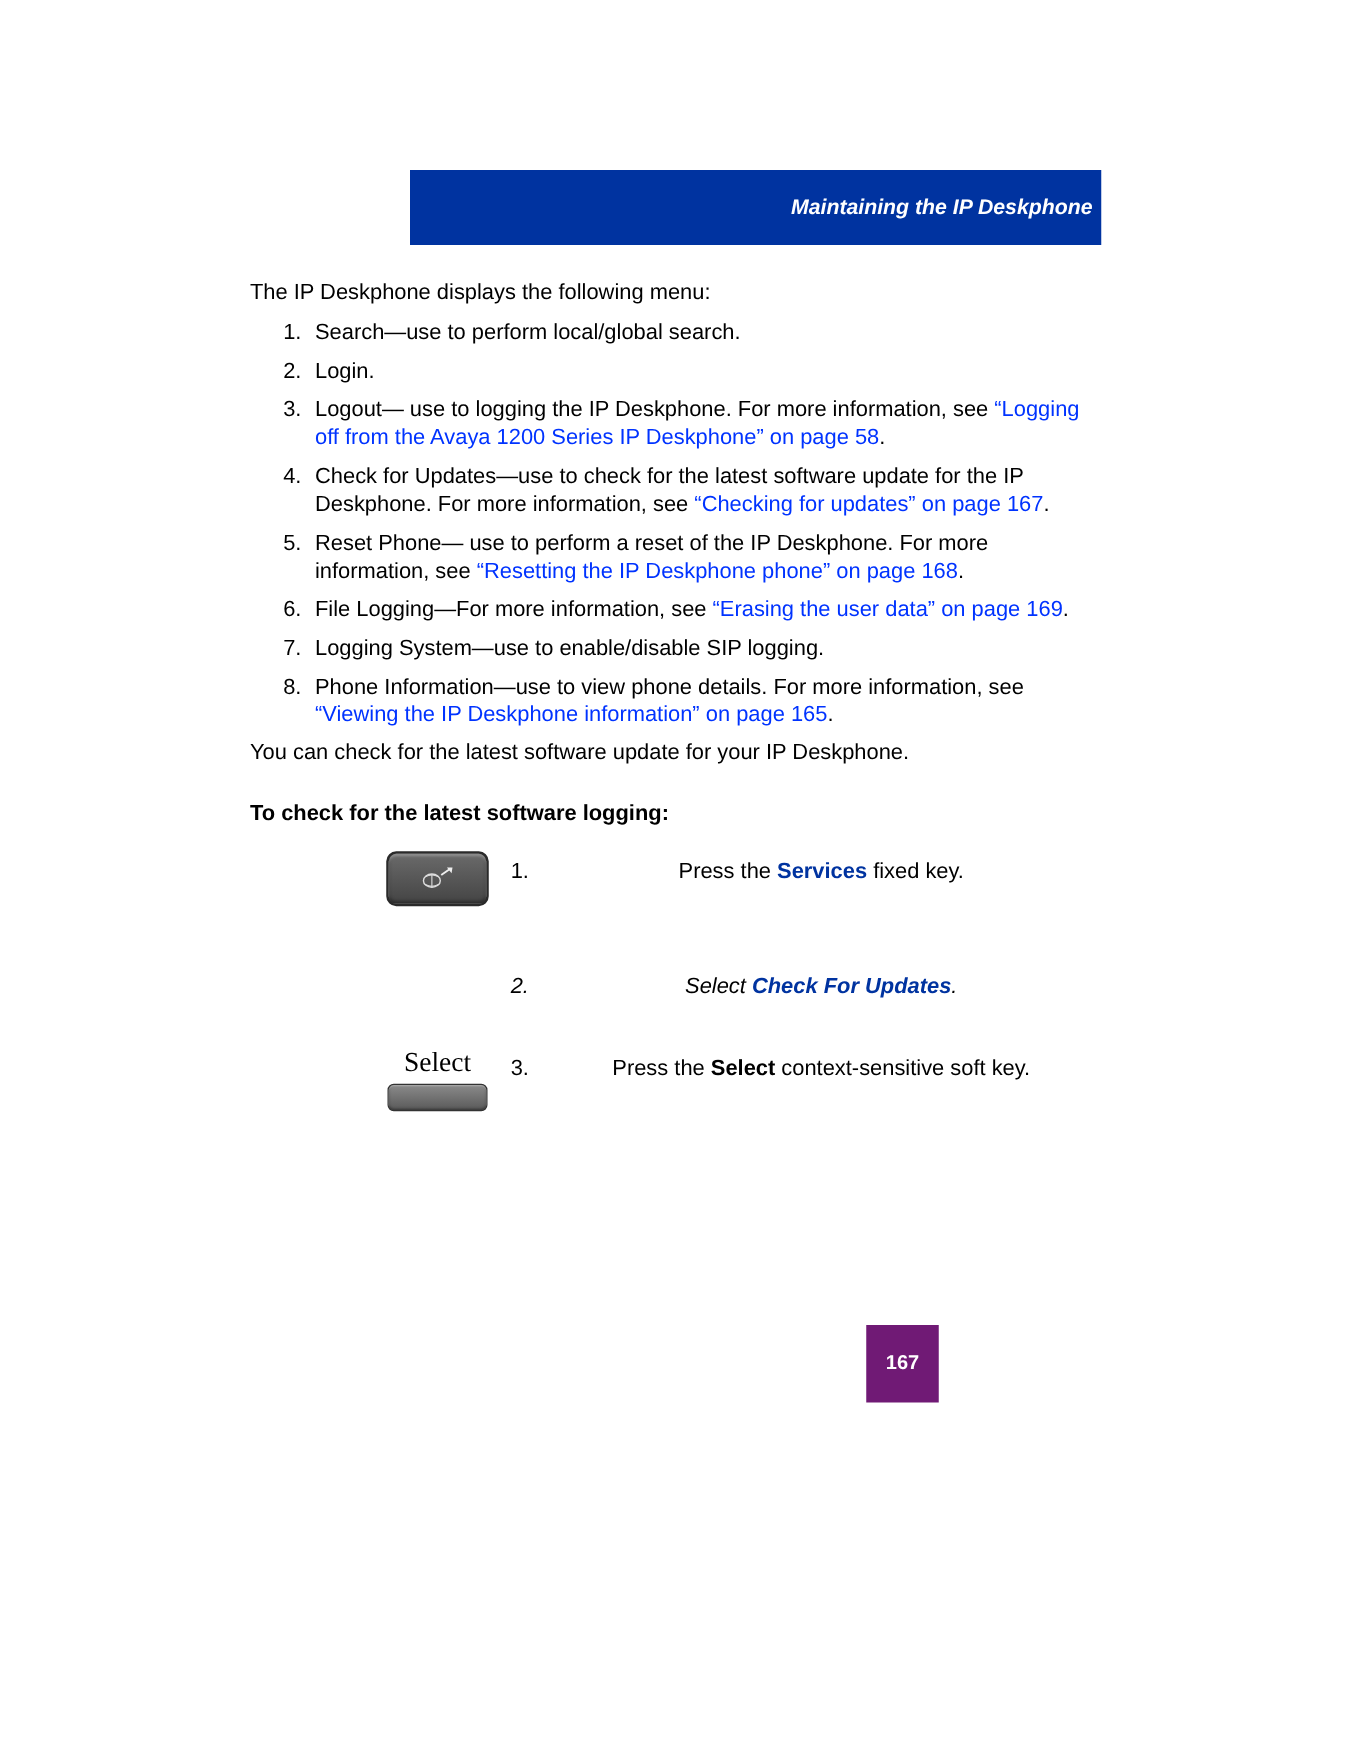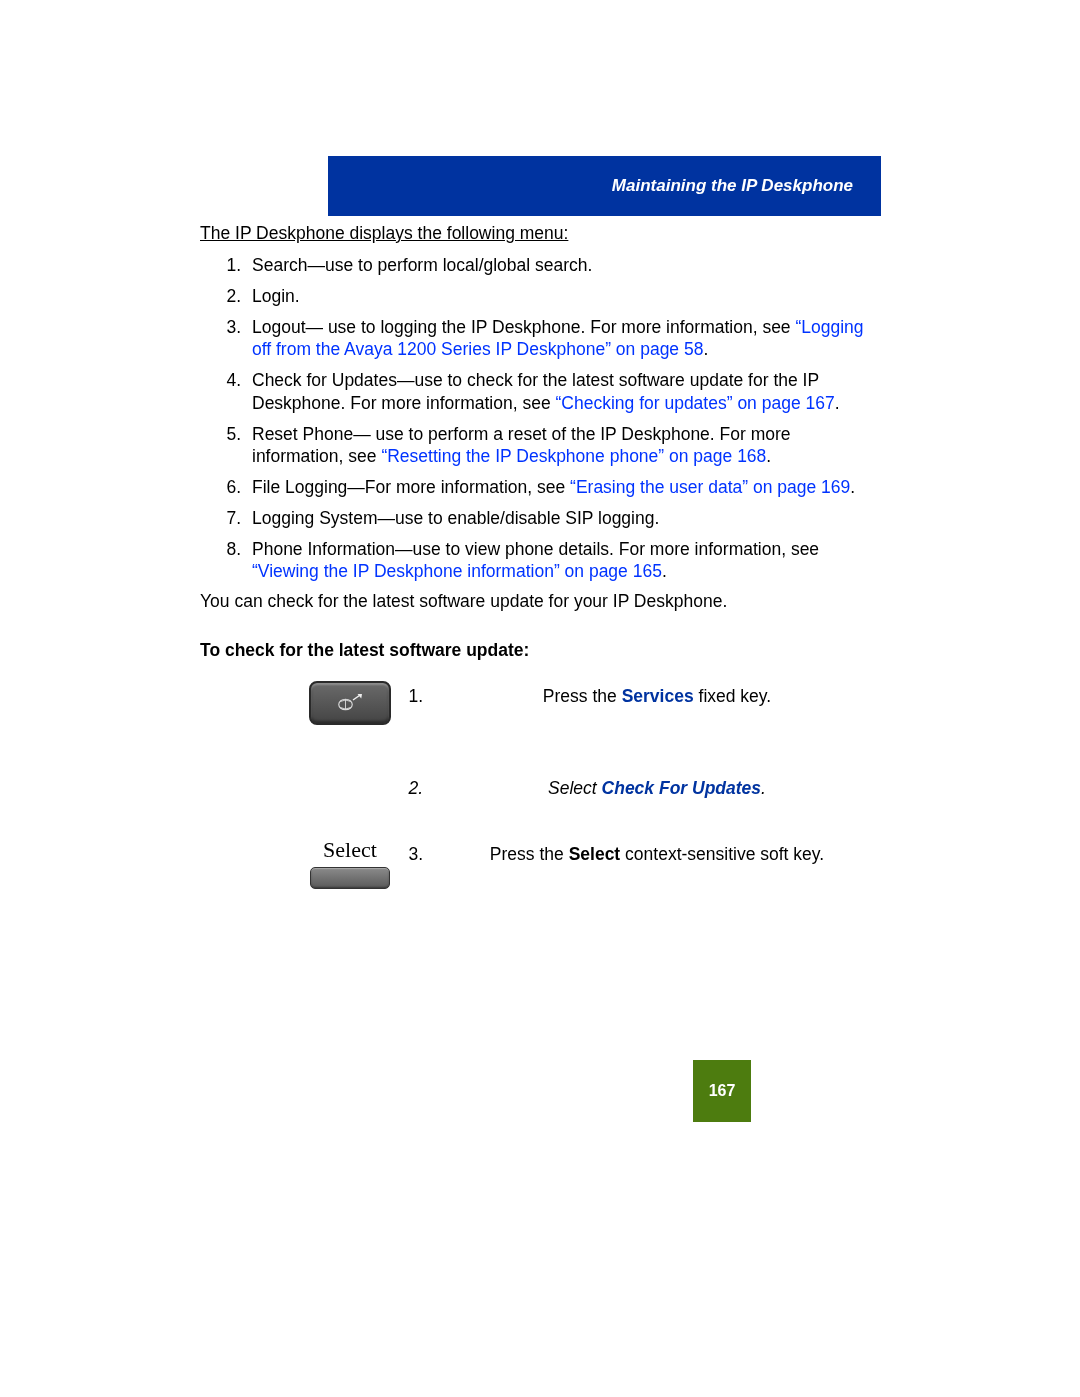--- a/index.html
+++ b/index.html
@@ -11,46 +11,45 @@
     color: #000000;
     width: 1080px;
   }
   .page {
     position: relative;
     width: 1080px;
     height: 1397px;
   }
   .header-bar {
     position: absolute;
-    top: 156px;
+    top: 136px;
     left: 328px;
     width: 553px;
     height: 60px;
     background: #0033a0;
     color: #ffffff;
     display: flex;
     align-items: center;
     justify-content: flex-end;
-    padding-right: 28px;
+    padding-right: 7px;
     box-sizing: border-box;
   }
   .header-text {
     font-style: italic;
     font-weight: bold;
     font-size: 17px;
   }
   .body-content {
     position: absolute;
     top: 223px;
     left: 200px;
     width: 680px;
   }
   .intro-line {
     margin-bottom: 10px;
-    text-decoration: underline;
   }
   ol.main-list {
     margin: 0 0 0 0;
     padding-left: 46px;
   }
   ol.main-list li {
     padding-left: 6px;
     margin-bottom: 8px;
     line-height: 1.3;
   }
@@ -144,21 +143,21 @@
     border-radius: 5px;
     box-shadow: inset 0 1px 1px rgba(255,255,255,0.3), inset 0 -1px 2px rgba(0,0,0,0.4);
   }
   
   .page-tab {
     position: absolute;
     top: 1060px;
     left: 693px;
     width: 58px;
     height: 62px;
-    background: #4d7c0f;
+    background: #701a75;
     color: #ffffff;
     display: flex;
     align-items: center;
     justify-content: center;
     font-weight: bold;
     font-size: 16px;
   }
 </style>
 </head>
 <body>
@@ -188,21 +187,21 @@
       <li>
         <span>File Logging—For more information, see </span><span class="link">“Erasing the user data” on page 169</span><span>.</span>
       </li>
       <li><span>Logging System—use to enable/disable SIP logging.</span></li>
       <li>
         <span>Phone Information—use to view phone details. For more information, see </span><span class="link">“Viewing the IP Deskphone information” on page 165</span><span>.</span>
       </li>
     </ol>
 
     <div>You can check for the latest software update for your IP Deskphone.</div>
-    <div class="sub-bold">To check for the latest software update:</div>
+    <div class="sub-bold">To check for the latest software logging:</div>
 
     <div class="steps-area">
 
       <div class="step-row">
         <div class="step-icon-col">
           <div class="services-key">
             <svg viewBox="0 0 40 28">
               <ellipse cx="14" cy="16" rx="9" ry="7" fill="none" stroke="#ddd" stroke-width="1.5"></ellipse>
               <path d="M7 12 Q14 8 21 12" fill="none" stroke="#ddd" stroke-width="1.2"></path>
               <path d="M7 20 Q14 24 21 20" fill="none" stroke="#ddd" stroke-width="1.2"></path>

